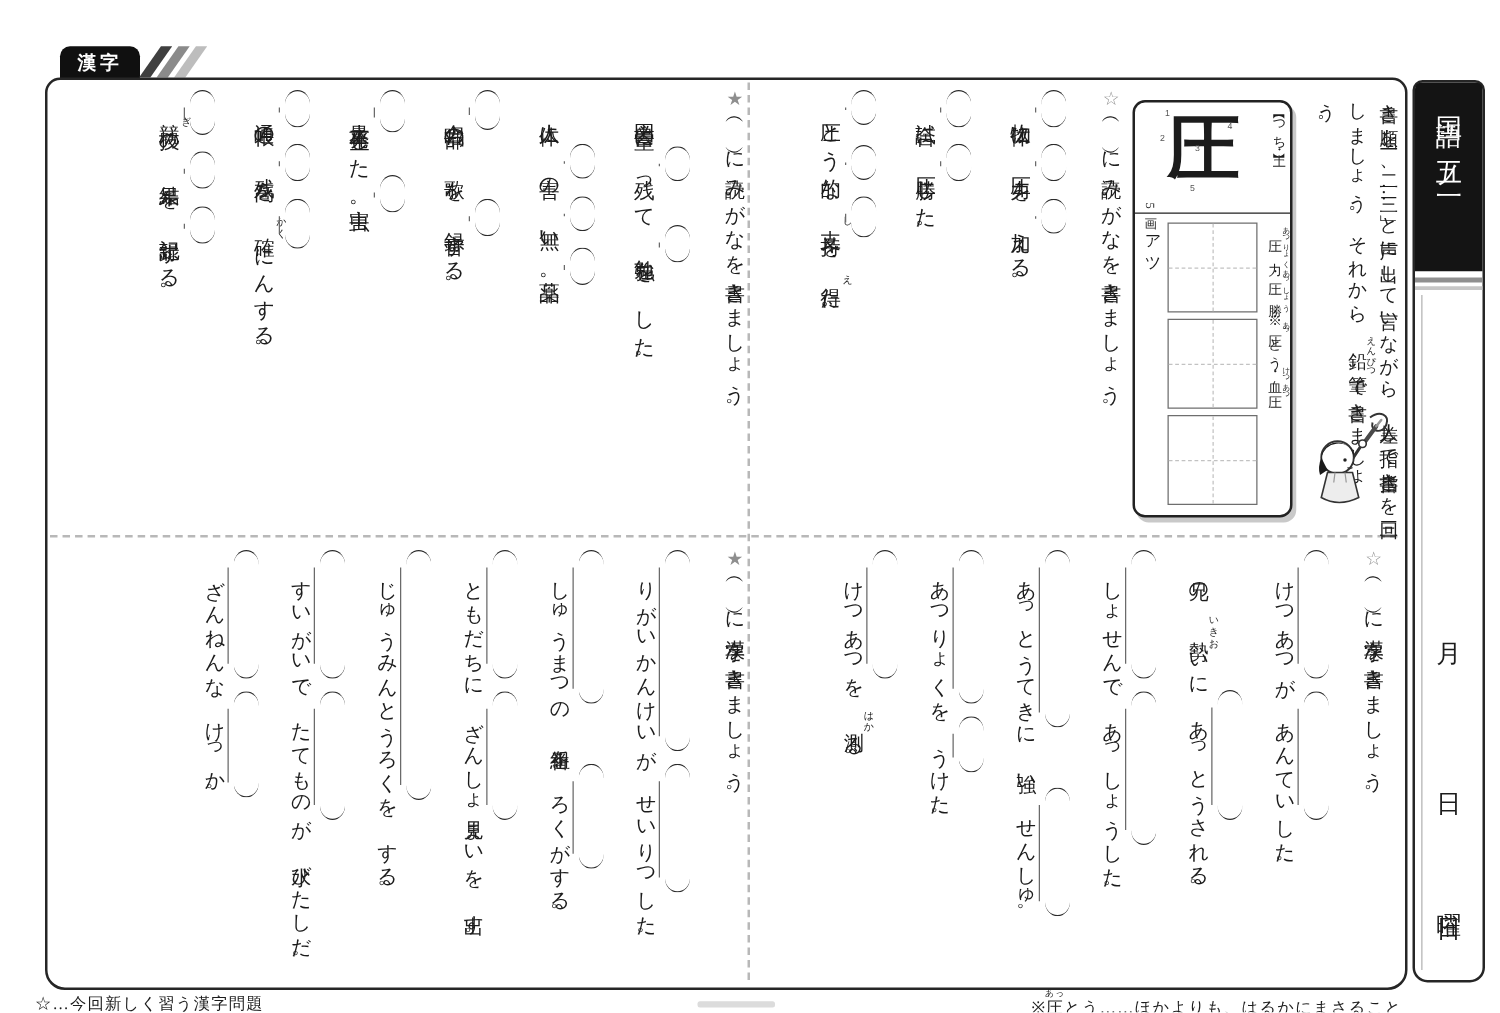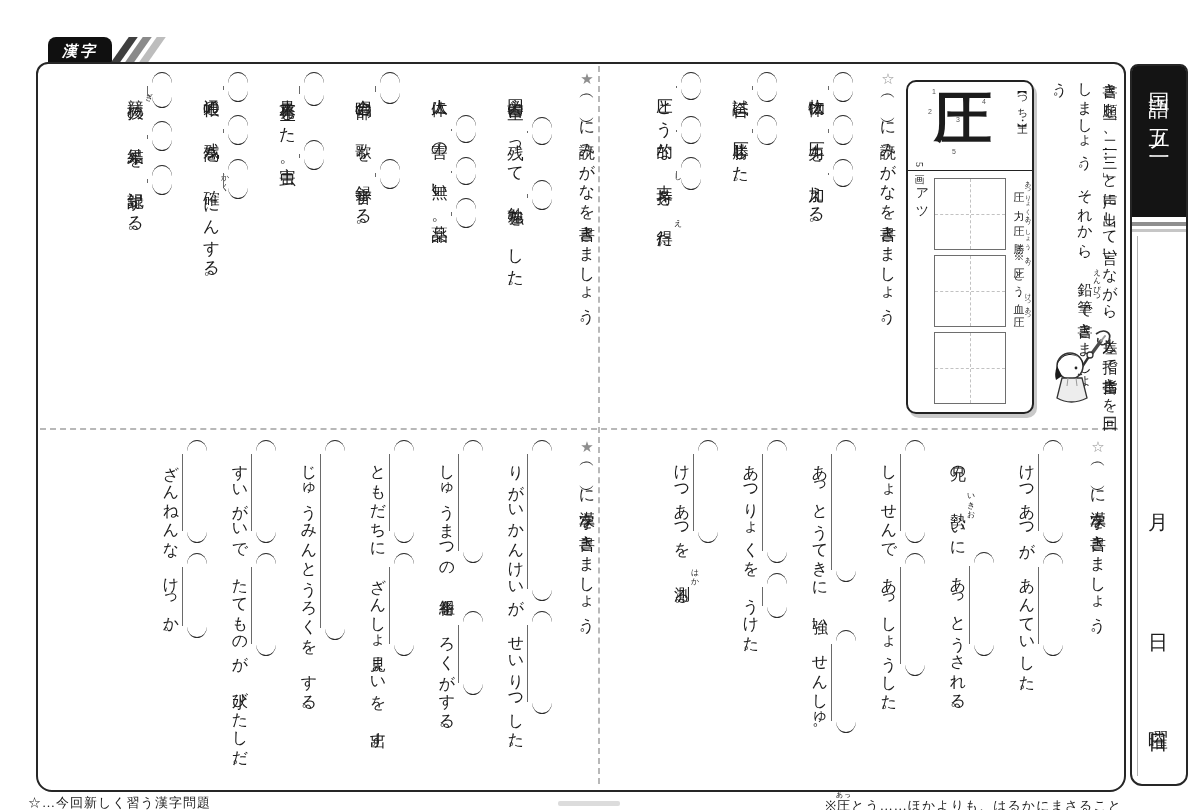--- a/index.html
+++ b/index.html
@@ -3,21 +3,21 @@
 <meta charset="utf-8">
 <style>
   html,body{margin:0;padding:0;background:#fff;}
   .screen{position:relative;width:1200px;height:810px;background:#fff;overflow:hidden;
     font-family:"Liberation Serif","DejaVu Serif",serif;color:#1c1c1c;}
   .vtext{writing-mode:vertical-rl;text-orientation:mixed;}
 
   
   .kanji-tab{position:absolute;left:48px;top:37px;width:64px;height:26px;background:#101010;
     color:#fff;border-radius:8px 8px 0 0;font-family:"Liberation Sans",sans-serif;
-    font-weight:bold;font-size:15px;text-align:center;line-height:27px;letter-spacing:3px;font-style:italic;}
+    font-weight:bold;font-size:15px;text-align:center;line-height:27px;letter-spacing:3px;}
   .stripe{position:absolute;top:37px;height:25px;width:9px;transform:skewX(-35deg);}
   .stripe.s1{left:120px;background:#3f3f3f;}
   .stripe.s2{left:134px;background:#8a8a8a;}
   .stripe.s3{left:148px;background:#bdbdbd;}
 
   
   .sheet{position:absolute;left:36px;top:62px;width:1086px;height:726px;background:#fff;
     border:2px solid #262626;border-radius:12px 12px 16px 16px;}
   .vdash{position:absolute;left:598px;top:66px;height:718px;width:0;border-left:2px dashed #b8b8b8;}
   .hdash{position:absolute;left:40px;top:428px;width:1078px;height:0;border-top:2px dashed #b8b8b8;}

